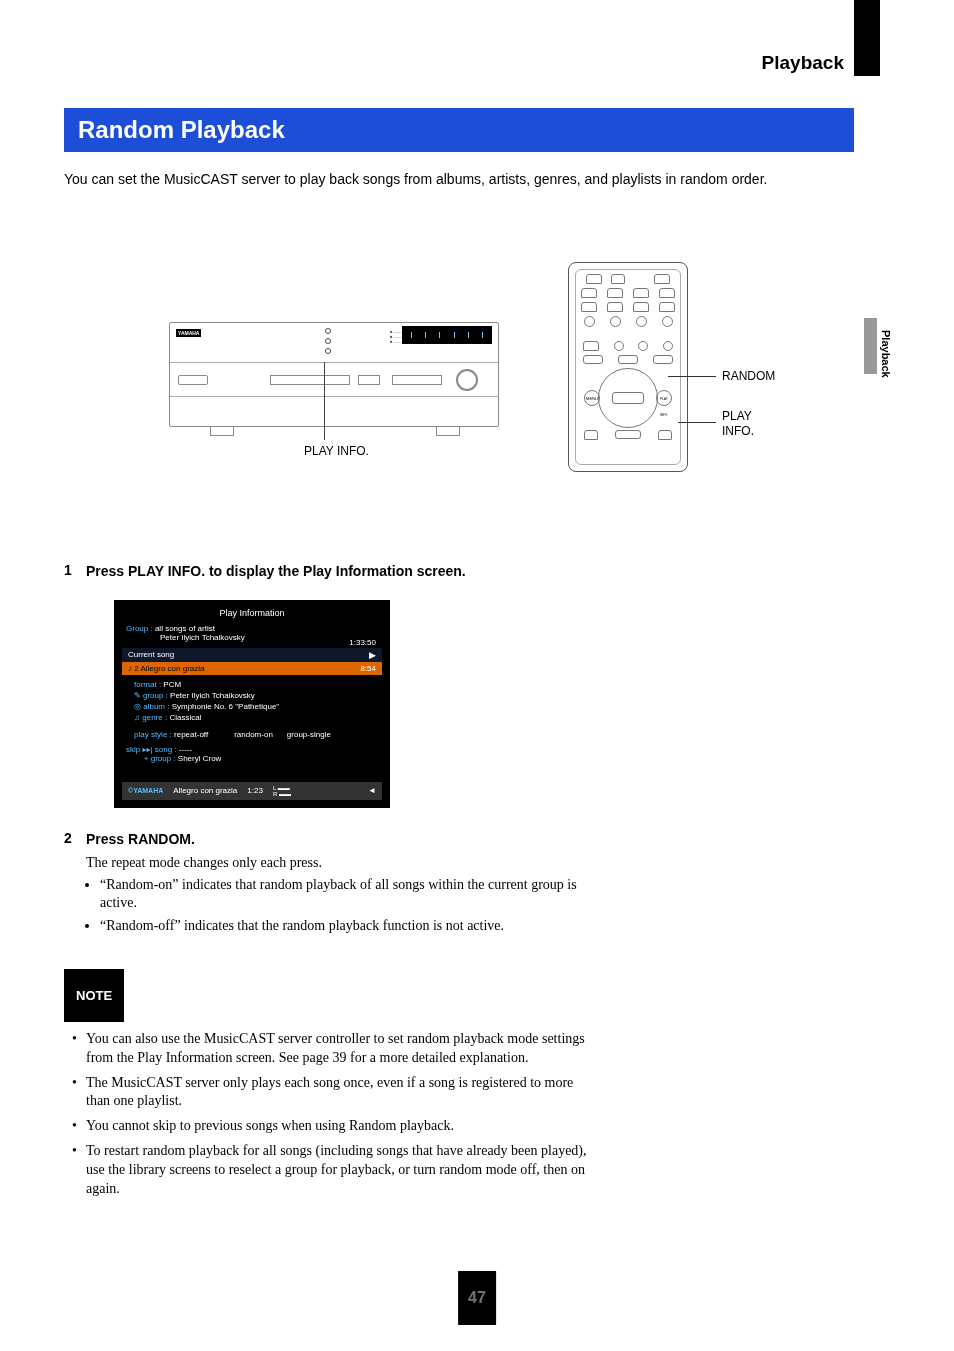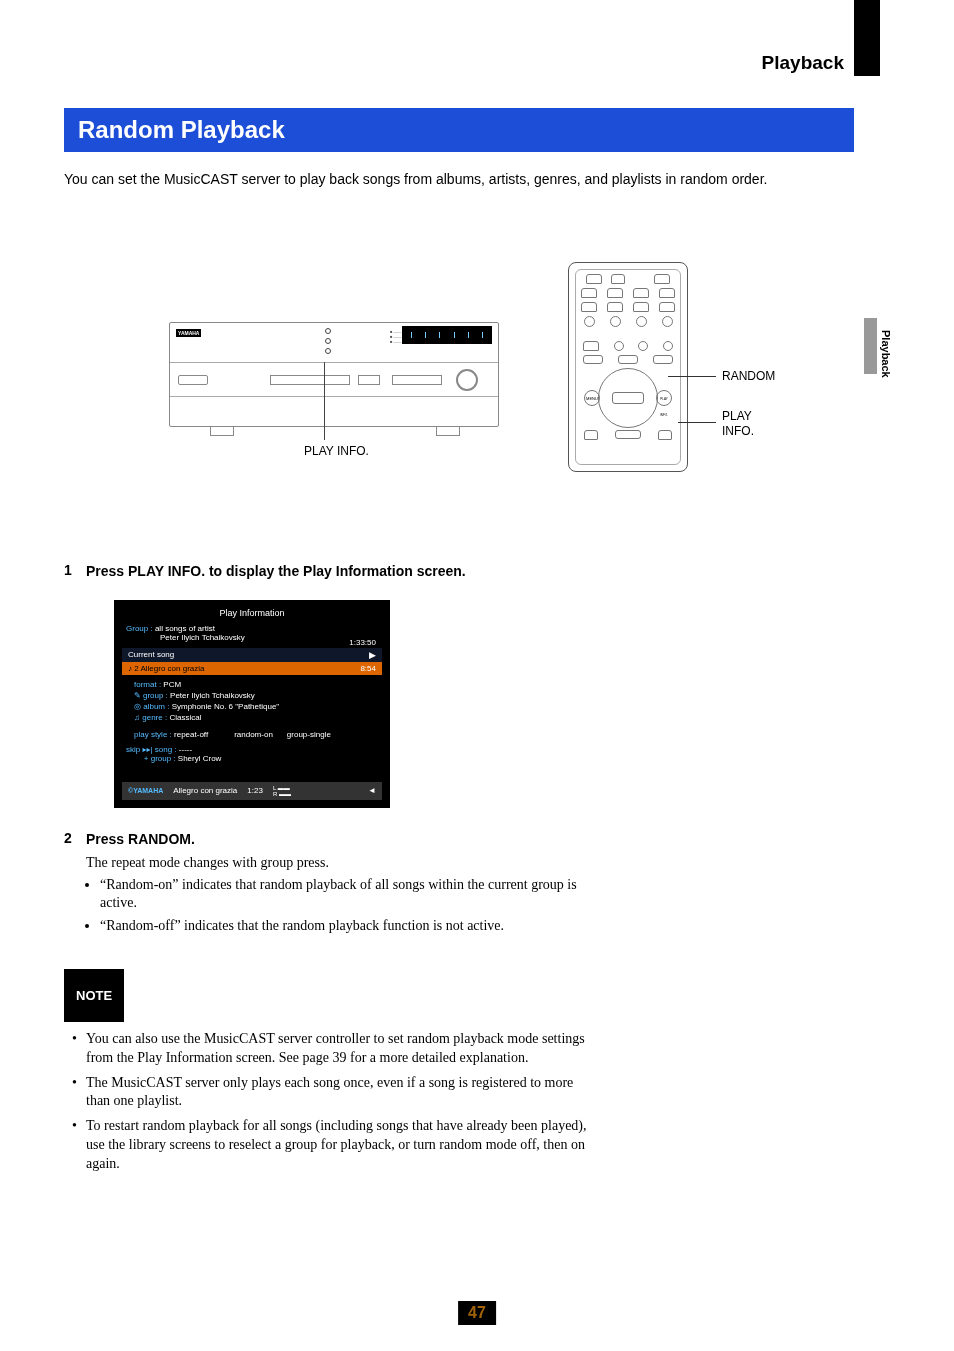--- a/index.html
+++ b/index.html
@@ -68,21 +68,21 @@
   .screen .meta .w{ color:#fff;}
   .screen .style { padding:2px 20px; color:#5bf; display:flex; gap:14px;}
   .screen .skip { padding:4px 12px; color:#5bf;}
   .screen .skip .w{ color:#fff;}
   .screen .foot-bar { position:absolute; bottom:8px; left:8px; right:8px; background:#333; padding:3px 6px; display:flex; gap:10px; align-items:center;}
   .screen .foot-bar .y{ color:#5bf; font-weight:bold; font-size:7px;}
   .note-box { display:inline-block; background:#000; color:#fff; font-weight:bold; font-size:13px; padding:19px 12px; margin-top:16px; margin-bottom:8px;}
   .notes ul { font-family: 'Times New Roman', serif; font-size:14px; padding-left:12px; list-style:none;}
   .notes ul li { position:relative; padding-left:10px; margin-bottom:6px; line-height:1.35;}
   .notes ul li:before { content:"•"; position:absolute; left:-4px; top:0;}
-  .page-num { position:absolute; bottom:26px; left:50%; transform:translateX(-50%); background:#000; color:#a16207; font-weight:bold; font-size:16px; padding:3px 10px;}
+  .page-num { position:absolute; bottom:26px; left:50%; transform:translateX(-50%); background:#000; color:#737373; font-weight:bold; font-size:16px; padding:18px 10px;}
   .notes { width: 530px; }
 </style>
 </head>
 <body>
 <div class="page">
   <div class="side-black"></div>
   <div class="side-tab"></div>
   <div class="side-label">Playback</div>
   <div class="header-right">Playback</div>
 
@@ -231,33 +231,34 @@
           <span>1:23</span>
           <span style="font-size:6px;">L ▬▬<br>R ▬▬</span>
           <span style="margin-left:auto;">◄</span>
         </div>
       </div>
 
       <div class="step">
         <div class="num">2</div>
         <div class="step-body">
           <div class="s-title">Press RANDOM.</div>
-          <p>The repeat mode changes with group press.</p>
+          <p>The repeat mode changes only each press.</p>
           <ul>
             <li>“Random-on” indicates that random playback of all songs within the current group is active.</li>
             <li>“Random-off” indicates that the random playback function is not active.</li>
           </ul>
         </div>
       </div>
     </div>
 
     <div class="notes">
       <div class="note-box">NOTE</div>
       <ul>
         <li>You can also use the MusicCAST server controller to set random playback mode settings from the Play Information screen. See page 39 for a more detailed explanation.</li>
         <li>The MusicCAST server only plays each song once, even if a song is registered to more than one playlist.</li>
+        <li>You cannot skip to previous songs when using Random playback.</li>
         <li>To restart random playback for all songs (including songs that have already been played), use the library screens to reselect a group for playback, or turn random mode off, then on again.</li>
       </ul>
     </div>
   </div>
 
   <div class="page-num">47</div>
 </div>
 
 </body></html>

